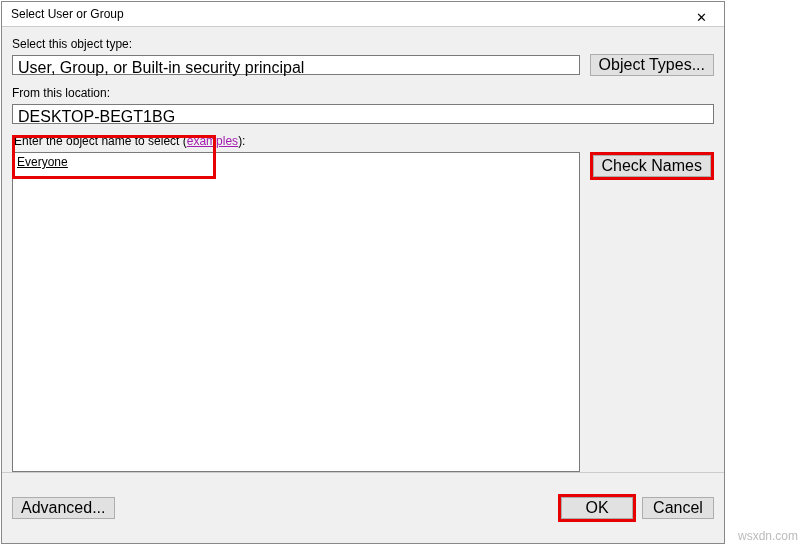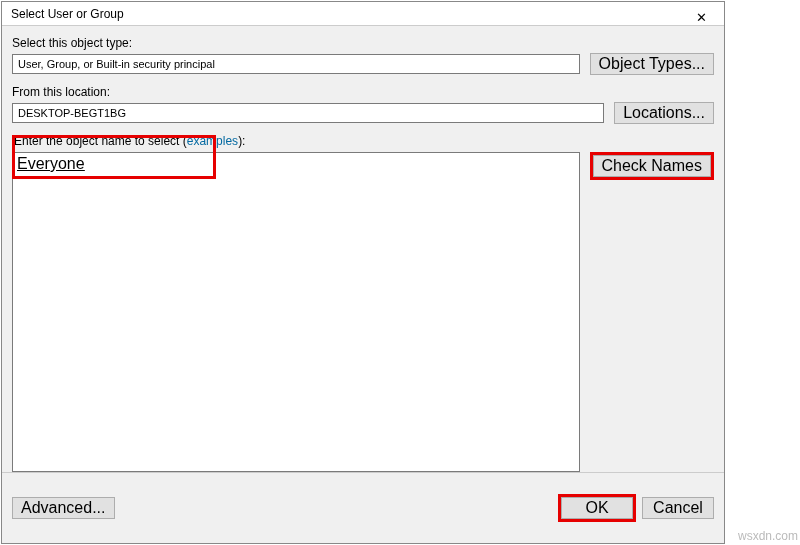--- a/index.html
+++ b/index.html
@@ -69,52 +69,53 @@
     .field {
       flex: 1;
       display: flex;
       flex-direction: column;
     }
     .textbox {
       border: 1px solid #7a7a7a;
       background: #fff;
       padding: 3px 5px;
       height: 20px;
-      font-size: 11px;
+      font-size: 16px;
     }
     .btn {
       background: #e1e1e1;
       border: 1px solid #adadad;
       padding: 2px 8px;
       min-width: 88px;
       height: 22px;
       font-size: 16px;
       cursor: pointer;
       display: inline-flex;
       align-items: center;
       justify-content: center;
     }
     .side-btn {
       margin-top: 17px;
     }
     .link {
-      color: #0369a1;
+      color: #a21caf;
+      text-decoration: underline;
       cursor: pointer;
     }
     .hl-box {
       border: 3px solid #e60000;
       display: inline-block;
       line-height: 0;
     }
     .obj-textarea {
       flex: 1;
       border: 1px solid #7a7a7a;
       background: #fff;
       min-height: 320px;
-      font-size: 16px;
+      font-size: 12px;
       position: relative;
       text-decoration: underline;
     }
     .highlighted-section {
       position: absolute;
       left: -1px;
       top: -18px;
       border: 3px solid #e60000;
       background: transparent;
       width: 204px;
@@ -184,21 +185,20 @@
         <div class="textbox">User, Group, or Built-in security principal</div>
       </div>
       <button class="btn side-btn">Object Types...</button>
     </div>
 
     <div class="row">
       <div class="field">
         <span class="label">From this location:</span>
         <div class="textbox">DESKTOP-BEGT1BG</div>
       </div>
-      <button class="btn side-btn">Locations...</button>
     </div>
 
     <div class="obj-name-container">
       <div class="left-column">
         <div class="main-text-zone">
           <div class="obj-label-text">
             <span>Enter the object name to select (</span><span class="link">examples</span><span>):</span>
           </div>
           <div class="obj-textarea">
             <div class="highlighted-section"></div>

